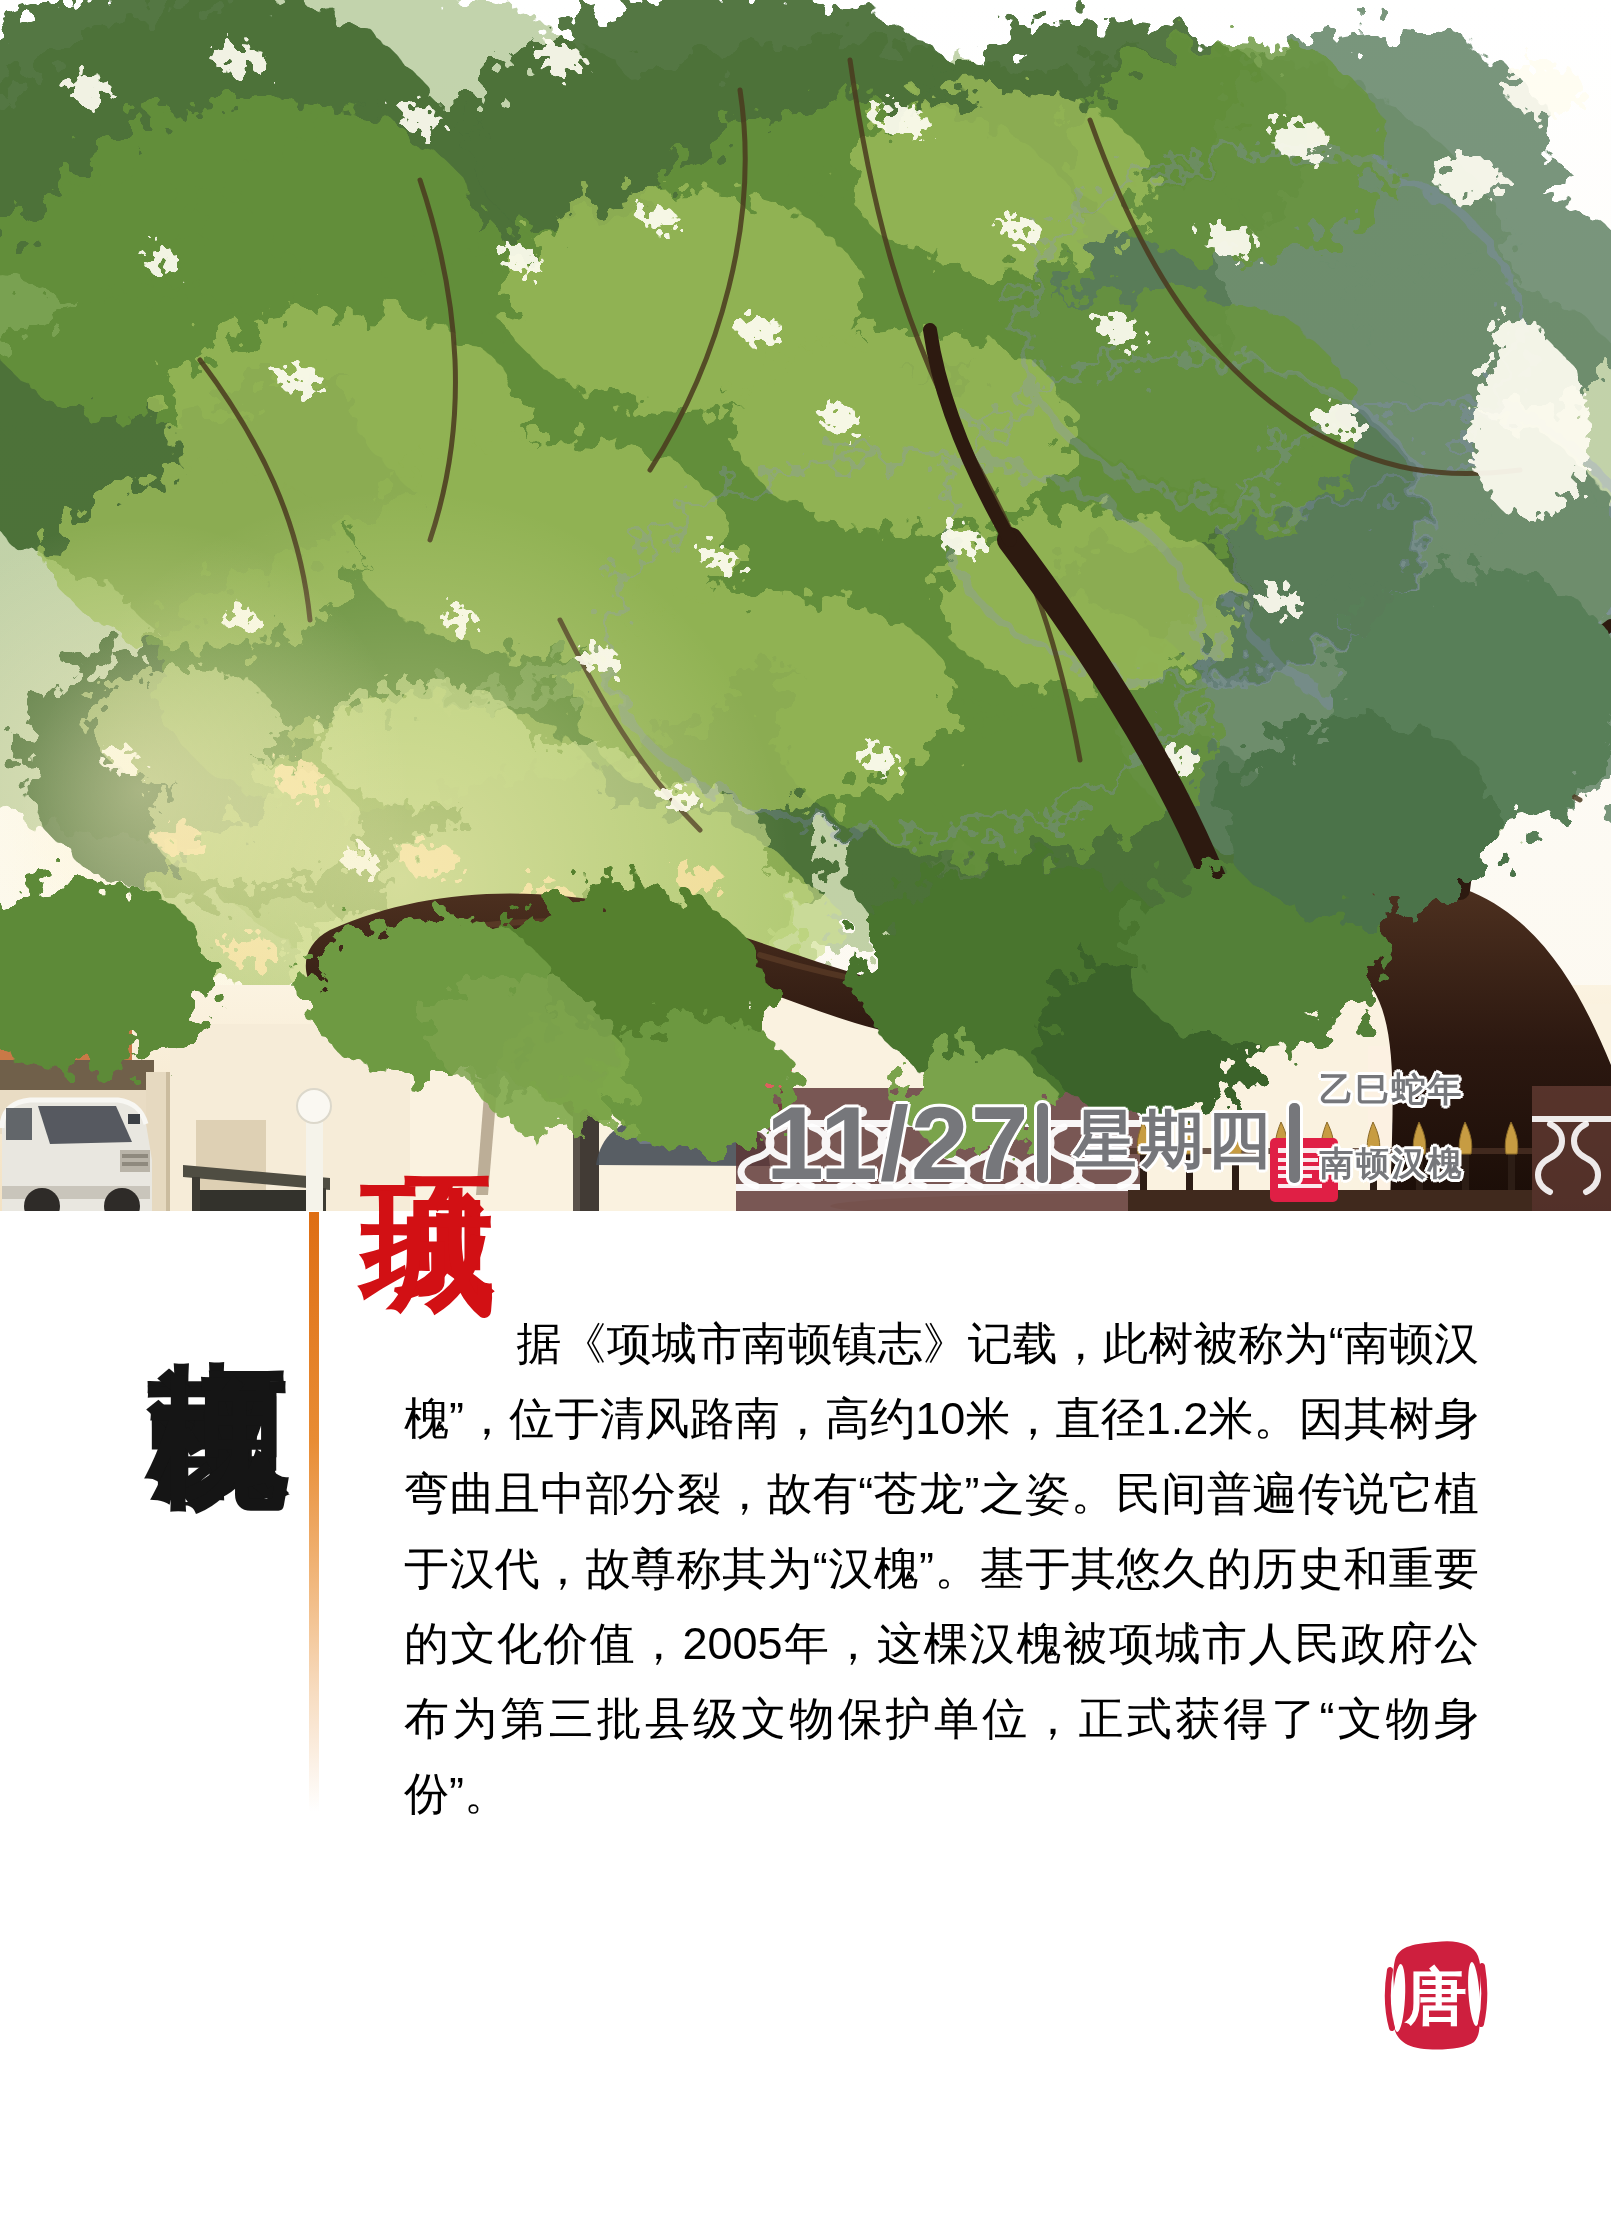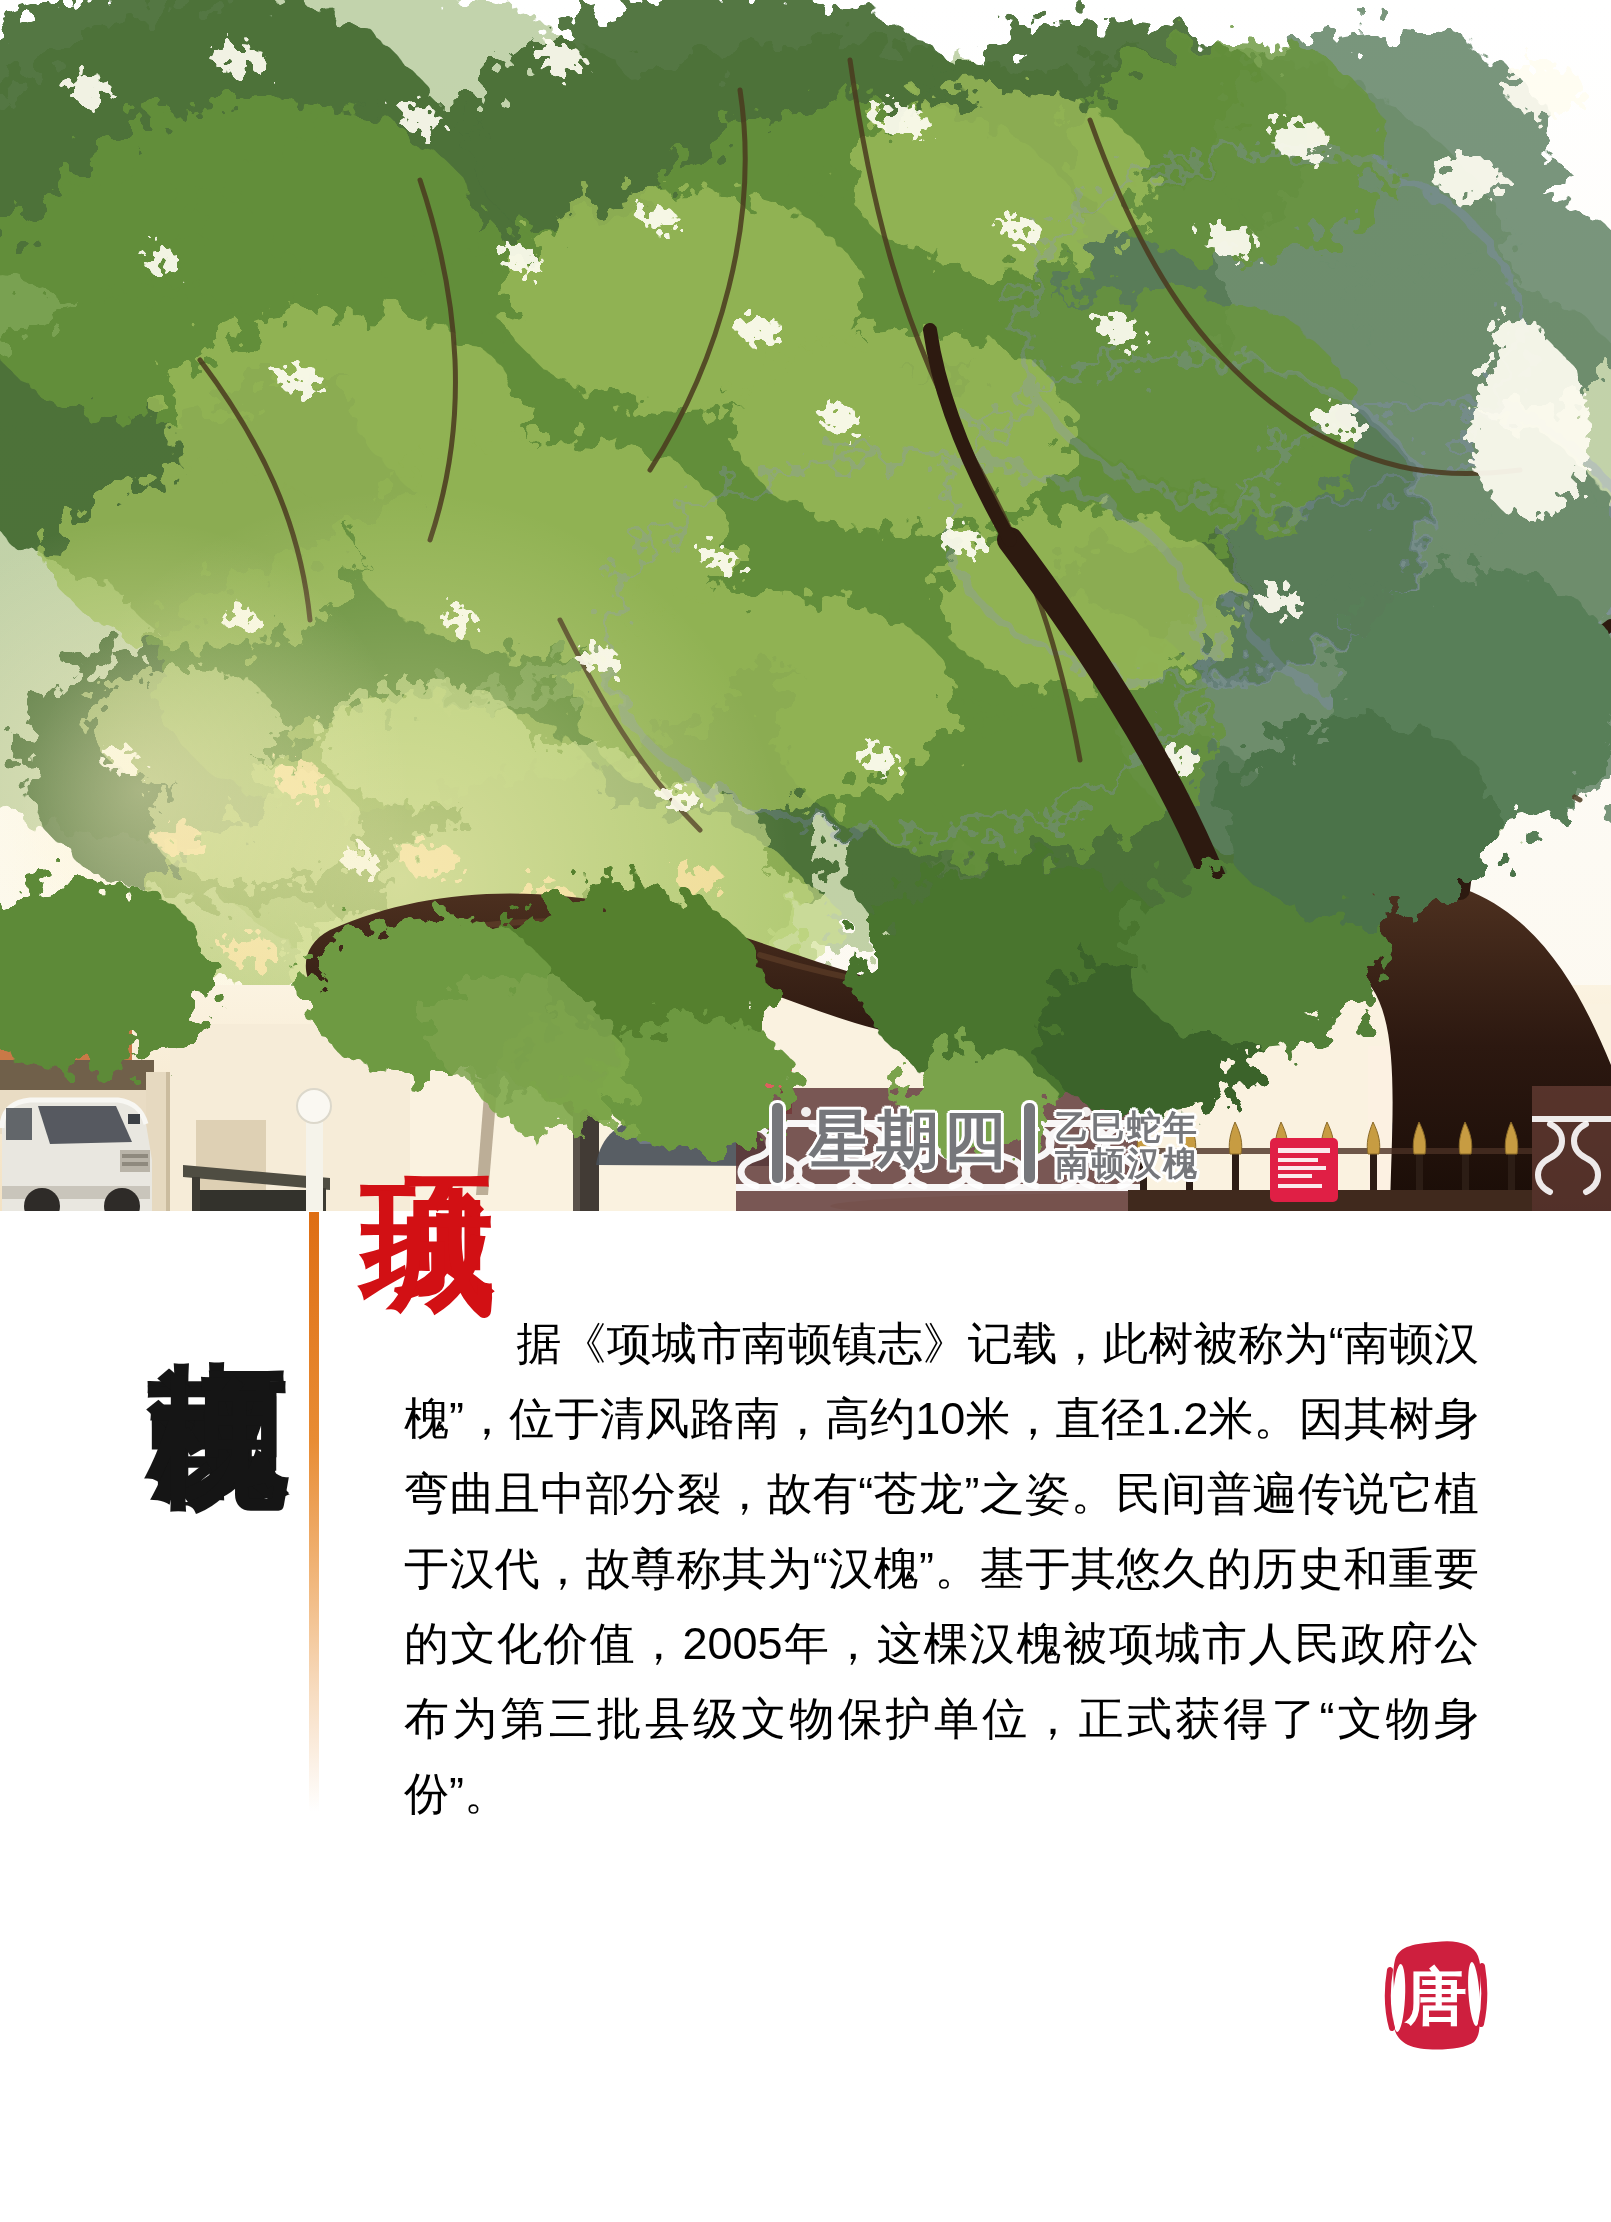--- a/index.html
+++ b/index.html
@@ -8,21 +8,21 @@
 
   .photo{position:absolute;left:0;top:0;width:1611px;height:1211px;display:block;}
 
   
   .date-overlay{position:absolute;left:766px;top:1094px;height:92px;display:flex;align-items:flex-end;color:#76777b;
     text-shadow:3px 0 0 #fff,-3px 0 0 #fff,0 3px 0 #fff,0 -3px 0 #fff,2px 2px 0 #fff,-2px -2px 0 #fff,2px -2px 0 #fff,-2px 2px 0 #fff;}
   .big-date{font-size:104px;line-height:86px;font-weight:700;letter-spacing:2px;}
   .sep{width:11px;height:80px;background:#76777b;border-radius:5px;box-shadow:0 0 0 3px #fff;margin:0 0 3px 6px;flex:none;}
   .sep2{margin-left:14px;}
   .weekday{font-size:63px;line-height:64px;font-weight:700;letter-spacing:4px;margin:0 0 15px 26px;}
-  .lunar{margin:0 0 5px 20px;display:flex;flex-direction:column;}
+  .lunar{margin:0 0 5px 20px;display:flex;flex-direction:column;gap:38px;}
   .lunar span{font-size:34px;line-height:36px;font-weight:700;letter-spacing:2px;white-space:nowrap;}
 
   
   .loc-title{position:absolute;left:362px;top:1074px;writing-mode:vertical-rl;text-orientation:upright;
     font-family:"Liberation Serif","DejaVu Serif",serif;font-weight:700;font-size:134px;line-height:1.0;
     letter-spacing:3px;color:#d21014;}
 
   
   .main-title{position:absolute;left:146px;top:1244px;writing-mode:vertical-rl;text-orientation:upright;
     font-family:"Liberation Serif","DejaVu Serif",serif;font-weight:700;font-size:142px;line-height:1.02;
@@ -390,20 +390,21 @@
       <ellipse cx="430" cy="995" rx="125" ry="82" fill="#6e9a42"></ellipse>
       <ellipse cx="80" cy="975" rx="135" ry="95" fill="#5d8a39"></ellipse>
       <ellipse cx="975" cy="1100" rx="75" ry="52" fill="#7aa34b"></ellipse>
       <ellipse cx="1480" cy="700" rx="150" ry="130" fill="#587f58"></ellipse>
       <ellipse cx="1360" cy="820" rx="140" ry="100" fill="#4c7348"></ellipse>
       <ellipse cx="520" cy="1035" rx="90" ry="60" fill="#7ca24e" opacity="0.85"></ellipse>
     </g>
   </svg>
 
   <div class="date-overlay">
+    <div class="big-date">11/27</div>
     <div class="sep"></div>
     <div class="weekday">星期四</div>
     <div class="sep sep2"></div>
     <div class="lunar">
       <span>乙巳蛇年</span>
       <span>南顿汉槐</span>
     </div>
   </div>
 
   <div class="loc-title">项城</div>

